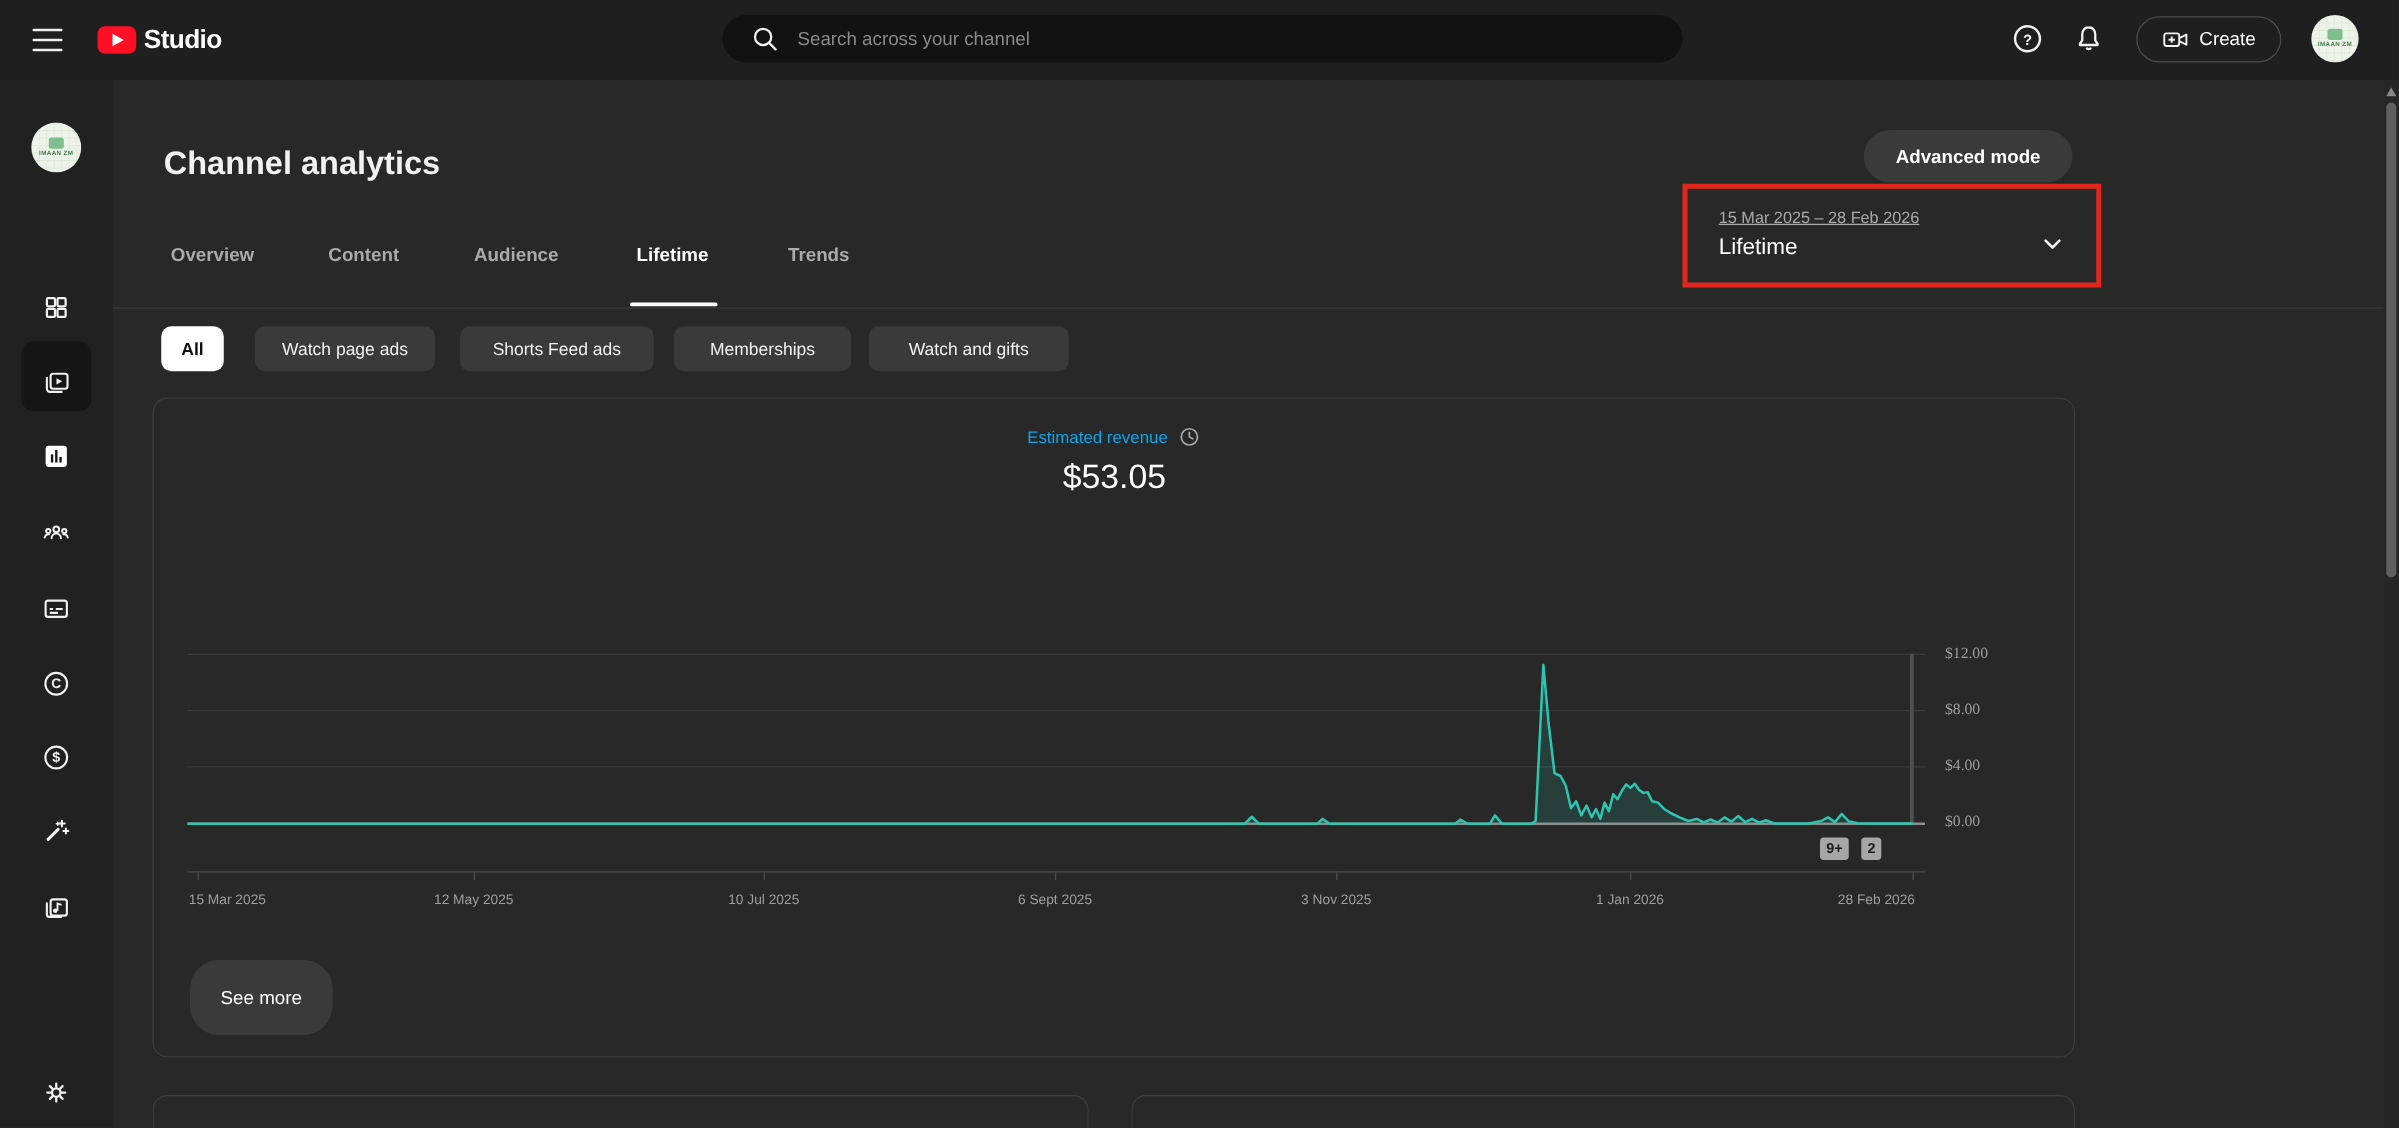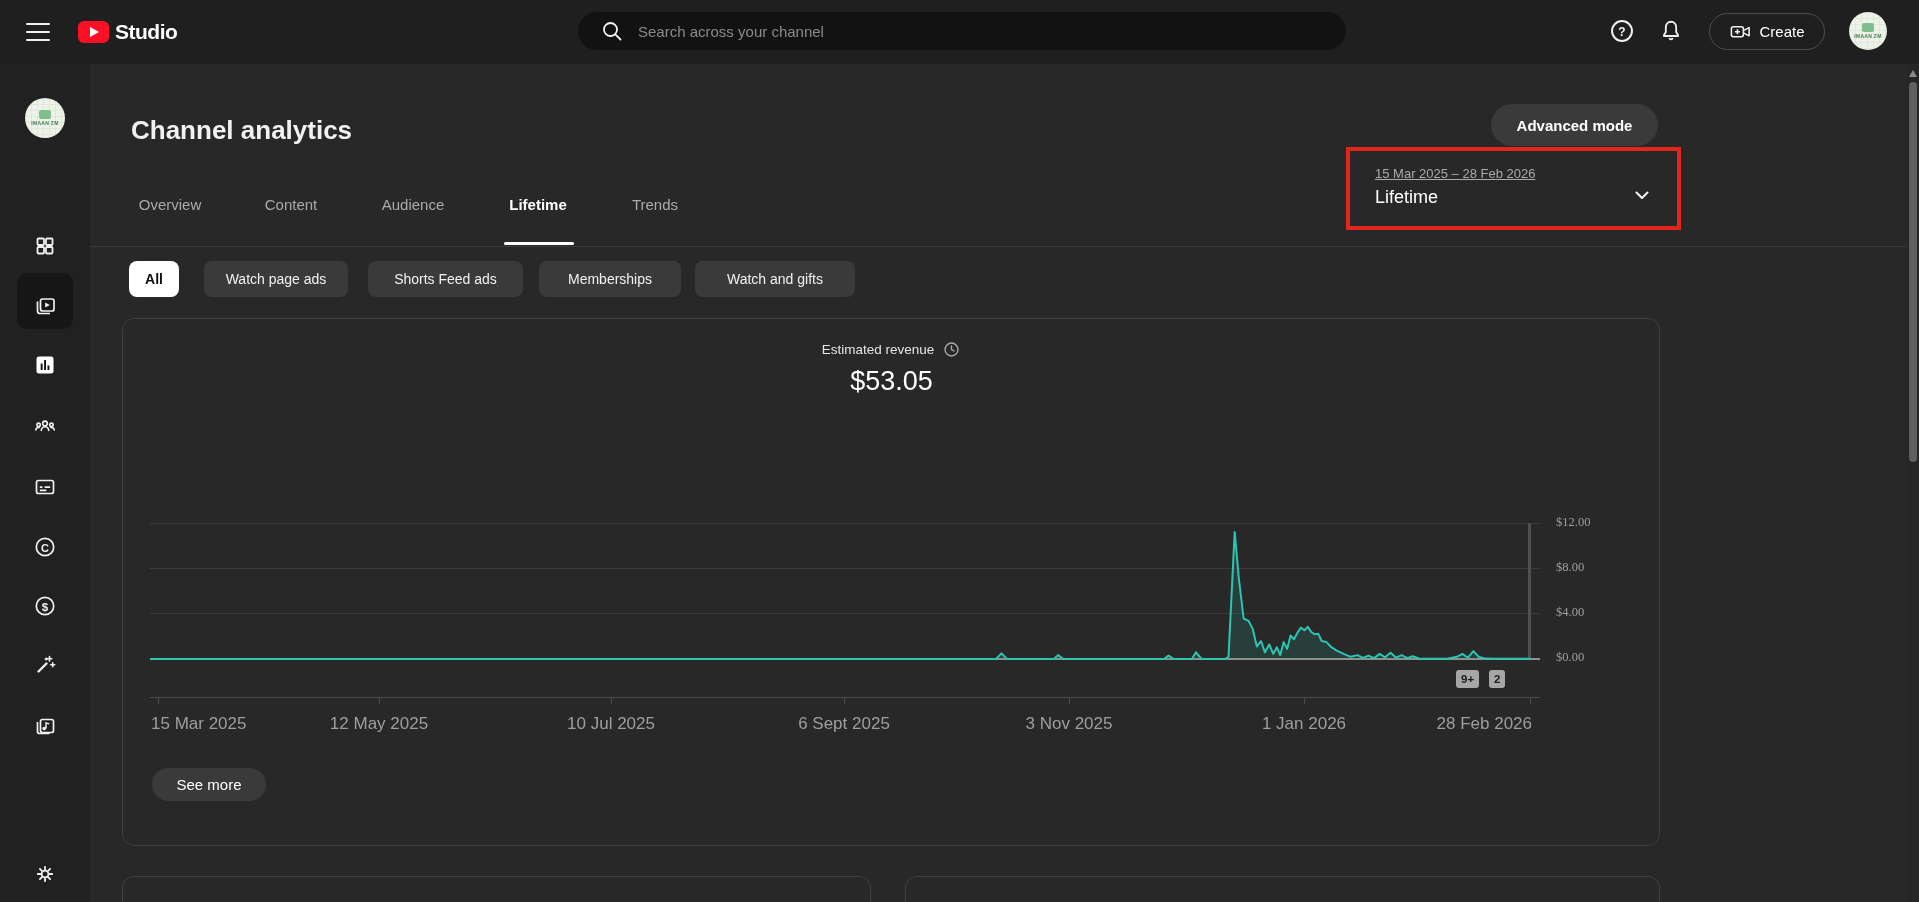--- a/index.html
+++ b/index.html
@@ -45,54 +45,54 @@
   #page-title { position:absolute; left:131px; top:115px; font-size:26px; font-weight:700; color:#f1f1f1; }
   #advanced-btn { position:absolute; left:1491px; top:104px; width:167px; height:42px; border-radius:21px;
         background:#3a3a3a; color:#fff; font-size:15px; font-weight:700; display:flex;
         align-items:center; justify-content:center; cursor:pointer;text-align:right; }
   #annotation-box { position:absolute; left:1346px; top:147px; width:335px; height:83px;
         border:4px solid #e3261d; z-index:40; pointer-events:none; }
   #datepicker { position:absolute; left:1350px; top:151px; width:327px; height:75px; cursor:pointer; }
   #date-range { position:absolute; left:25px; top:15px; font-size:13px; color:#aaa;text-decoration:underline; }
   #date-preset { position:absolute; left:25px; top:36px; font-size:18px; color:#fff; }
   #date-chevron { position:absolute; left:280px; top:32px; }
-  .tab { position:absolute; top:196px; transform:translateX(-50%); font-size:15px; font-weight:400;
+  .tab { position:absolute; top:196px; transform:translateX(-50%); font-size:15px; font-weight:700;
         color:#aaa; cursor:pointer; }
   .tab.active { color:#fff; font-weight:700; }
   #tab-underline { position:absolute; left:504px; top:242px; width:70px; height:3px; background:#fff; border-radius:2px; }
   #tabs-divider { position:absolute; left:90px; top:246px; width:1817px; height:1px; background:#3a3a3a; }
 
   
   .chip { position:absolute; top:261px; height:36px; border-radius:8px; background:#3a3a3a; color:#f1f1f1;
         font-size:14px; font-weight:500; display:flex; align-items:center; justify-content:center; cursor:pointer; }
   .chip.active { background:#fff; color:#0f0f0f; font-weight:700; }
 
   
   #chart-card { position:absolute; left:122px; top:318px; width:1538px; height:528px;
         border:1px solid #3e3e3e; border-radius:12px; }
   #metric-head { position:absolute; left:0; top:340px; width:1919px; display:flex; justify-content:center;
         align-items:center; gap:8px; }
   
   #metric-head { left:-68px; }
-  #metric-label { font-size:13.5px; color:#e5e5e5; }
+  #metric-label { font-size:13.5px; color:#0ea5e9; }
   #metric-value { position:absolute; left:-68px; top:366px; width:1919px; text-align:center;
         font-size:27px; color:#fff; }
   .gridline { position:absolute; left:150px; width:1390px; height:1px; background:#3b3b3b; }
   #baseline { position:absolute; left:150px; top:658px; width:1390px; height:2px; background:#8f8f8f; }
   #end-marker { position:absolute; left:1528px; top:523px; width:3px; height:136px; background:#4f4f4f; }
   #chart-svg { position:absolute; left:150px; top:510px; }
   .ylabel { position:absolute; left:1556px; font-size:12.5px; color:#9e9e9e;font-family:Liberation Serif, serif; }
   #xaxis-line { position:absolute; left:150px; top:697px; width:1390px; height:1px; background:#4c4c4c; }
   .xtick { position:absolute; top:697px; width:1px; height:7px; background:#4c4c4c; }
-  .xlabel { position:absolute; top:714px; font-size:17px; color:#9e9e9e; white-space:nowrap; }
+  .xlabel { position:absolute; top:714px; font-size:11px; color:#9e9e9e; white-space:nowrap; }
   .xlabel.mid { transform:translateX(-50%); }
   .xlabel.end { transform:translateX(-100%); }
   .event-badge { position:absolute; top:670px; height:18px; padding:0 5px; border-radius:3px;
         background:#a6a6a6; color:#1c1c1c; font-size:11.5px; font-weight:700; line-height:18px; cursor:pointer; }
-  #see-more { position:absolute; left:152px; top:768px; width:114px; height:33px; border-radius:23px;
+  #see-more { position:absolute; left:152px; top:768px; width:114px; height:60px; border-radius:23px;
         background:#3a3a3a; color:#fff; font-size:15px; font-weight:500; display:flex; align-items:center;
         justify-content:center; cursor:pointer; }
 
   
   .bottom-card { position:absolute; top:876px; height:40px; border:1px solid #3e3e3e; border-bottom:none;
         border-radius:12px 12px 0 0; }
 
   
   #scrollbar-track { position:absolute; left:1907px; top:64px; width:12px; height:838px; background:#262626; }
   #scroll-up { position:absolute; left:1909px; top:70px; width:0; height:0;

